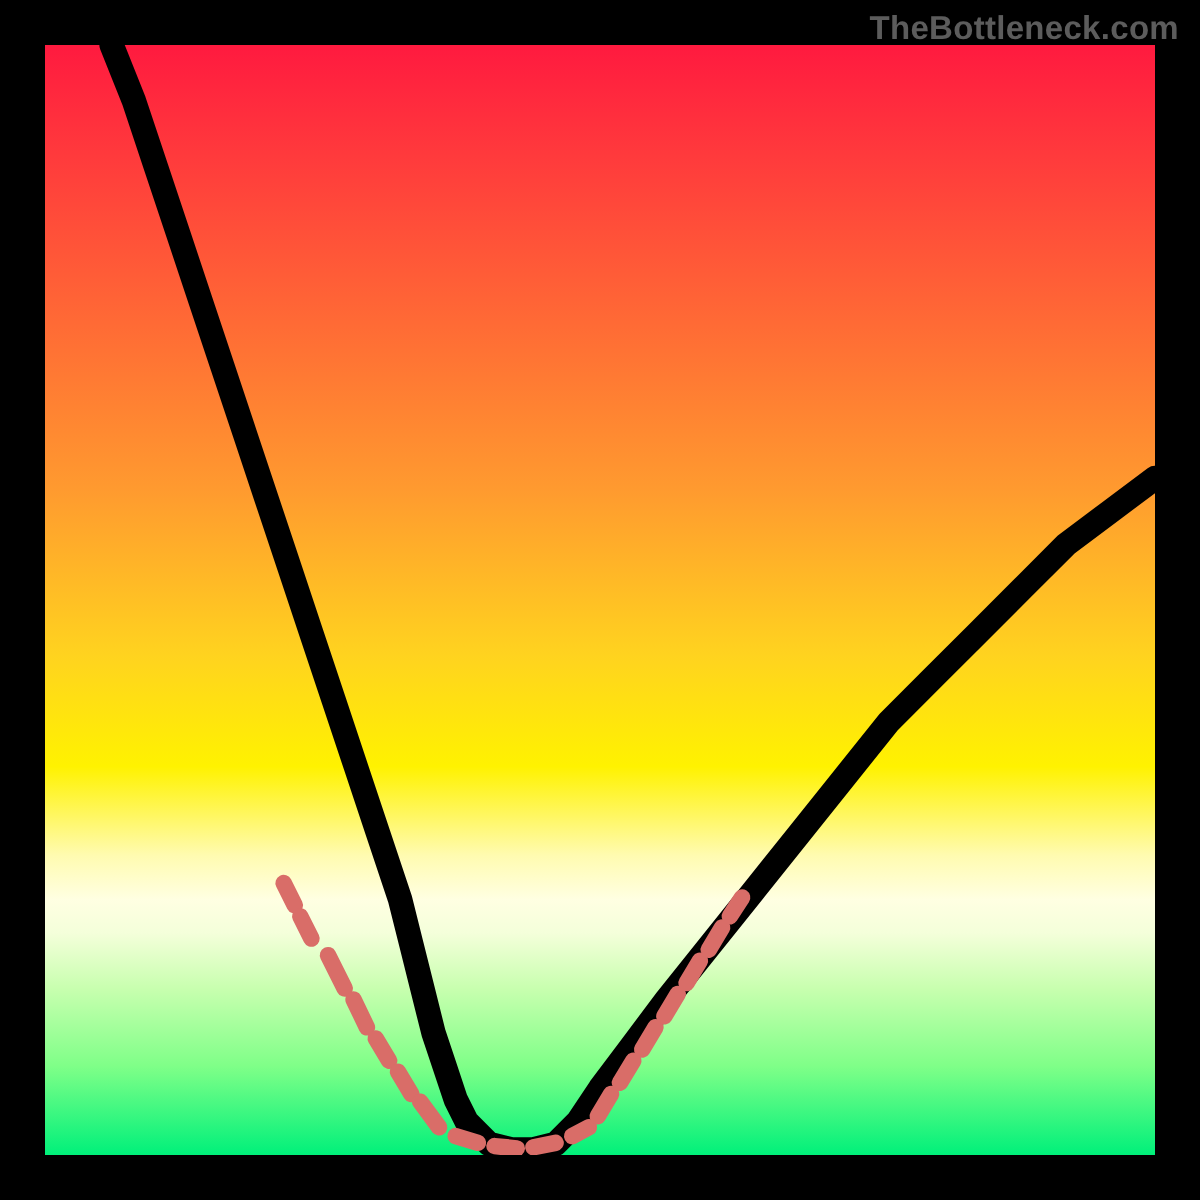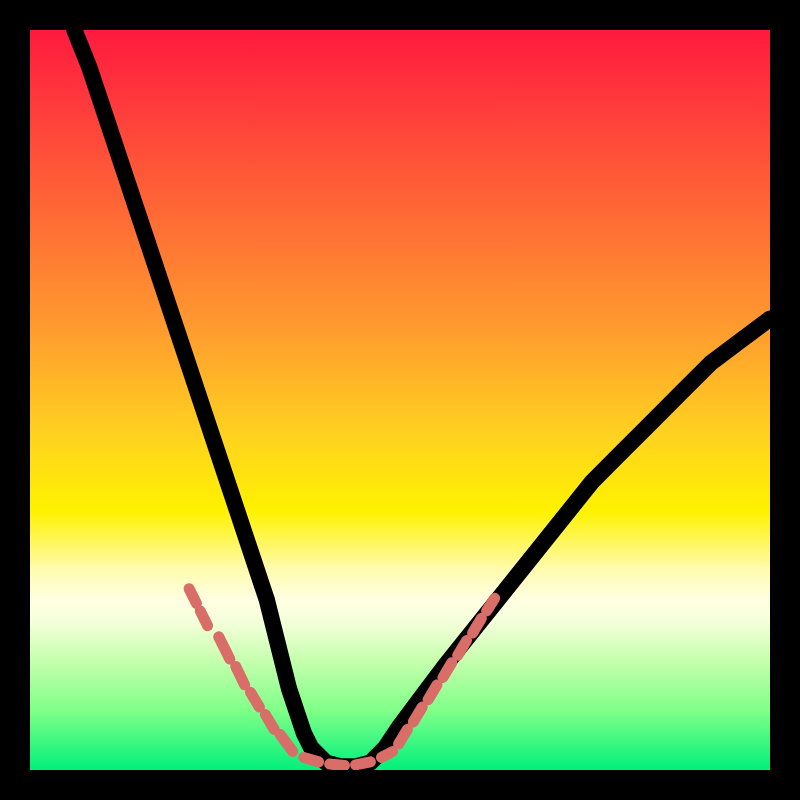--- a/index.html
+++ b/index.html
@@ -63,20 +63,21 @@
       fill: none;
       stroke: #d96d68;
       stroke-width: 11;
       stroke-linecap: round;
     }
   </style>
 </head>
 <body>
 
 <div class="outer">
+  <div class="watermark">TheBottleneck.com</div>
   <div class="plot-area">
     <div class="gradient"></div>
     <svg class="curve-svg" viewBox="0 0 100 100" preserveAspectRatio="none">
       <path id="curve-path" class="curve-stroke" d="M6.00 0.00 L8.00 5.00 L10.00 11.00 L12.00 17.00 L14.00 23.00 L16.00 29.00 L18.00 35.00 L20.00 41.00 L22.00 47.00 L24.00 53.00 L26.00 59.00 L28.00 65.00 L30.00 71.00 L32.00 77.00 L33.00 81.00 L34.00 85.00 L35.00 89.00 L36.00 92.00 L37.00 95.00 L38.00 97.00 L40.00 99.00 L42.00 99.50 L44.00 99.50 L46.00 99.00 L48.00 97.00 L50.00 94.00 L53.00 90.00 L56.00 86.00 L60.00 81.00 L64.00 76.00 L68.00 71.00 L72.00 66.00 L76.00 61.00 L80.00 57.00 L84.00 53.00 L88.00 49.00 L92.00 45.00 L96.00 42.00 L100.00 39.00 "></path>
       <g id="ticks-group">
           <line x1="21.5" y1="75.5" x2="22.5" y2="77.5" class="tick" vector-effect="non-scaling-stroke"></line>
           <line x1="23" y1="78.5" x2="24" y2="80.5" class="tick" vector-effect="non-scaling-stroke"></line>
           <line x1="25.5" y1="82" x2="27" y2="85" class="tick" vector-effect="non-scaling-stroke"></line>
           <line x1="27.8" y1="86" x2="29" y2="88.5" class="tick" vector-effect="non-scaling-stroke"></line>
           <line x1="29.8" y1="89.5" x2="31" y2="91.5" class="tick" vector-effect="non-scaling-stroke"></line>

